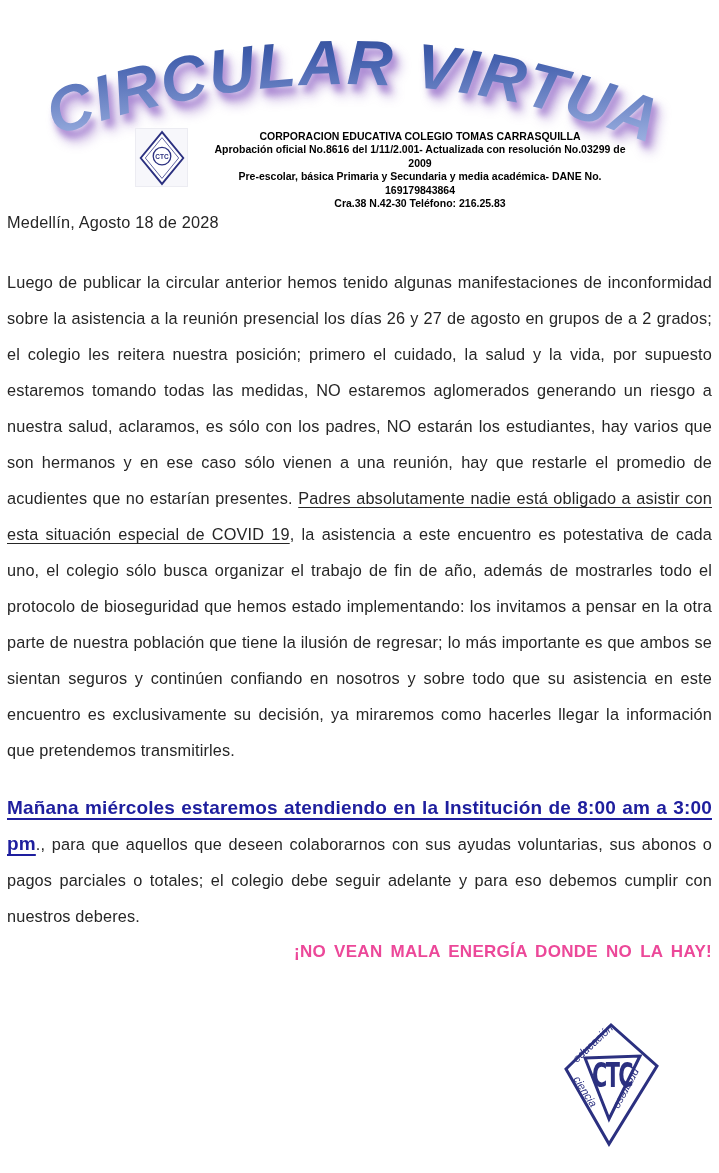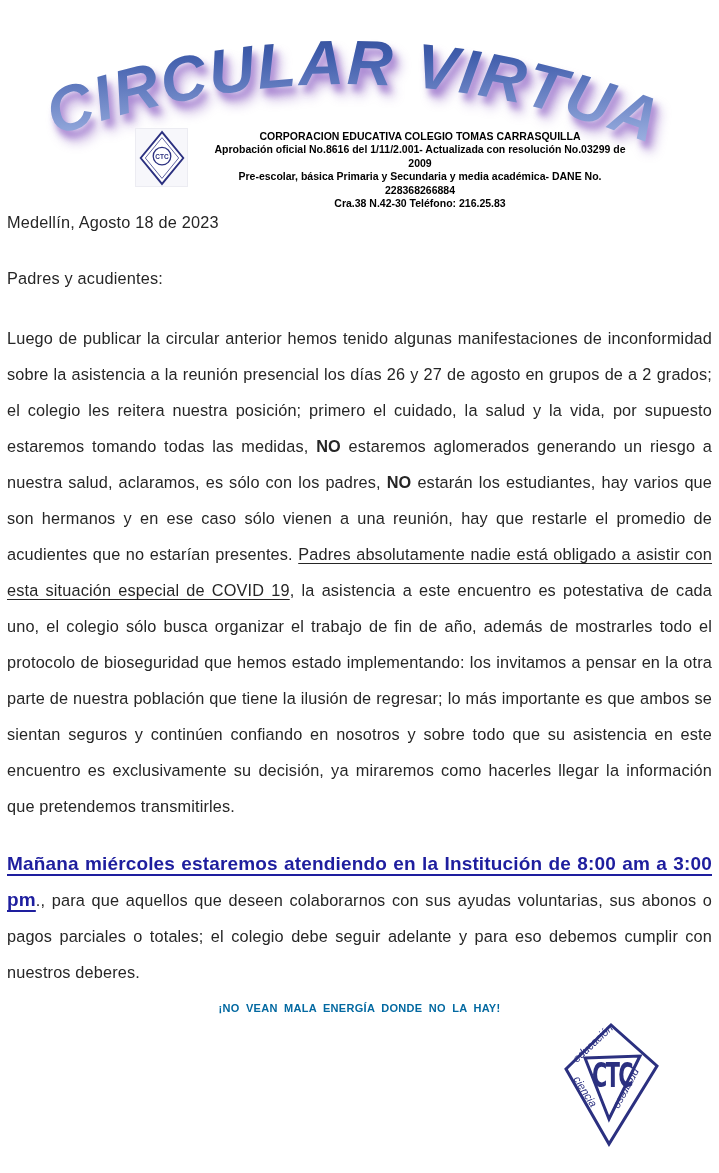--- a/index.html
+++ b/index.html
@@ -33,30 +33,30 @@
   .letter p{margin:0;}
   .date{font-size:16.3px;line-height:24px;letter-spacing:0.2px;}
   .salutation{margin-top:32px !important;font-size:16.3px;line-height:24px;letter-spacing:0.2px;}
   .para{
     font-size:16.3px;line-height:36px;text-align:justify;
     letter-spacing:0.15px;
   }
   .p1{margin-top:30px !important;}
   .p2{margin-top:26px !important;}
   .p3{margin-top:22px !important;}
-  .b{font-weight:bold;}
+  .b{font-weight:normal;}
   .u{text-decoration:underline;text-underline-offset:3px;}
   .lead{
     color:#1e1e9e;font-weight:bold;font-size:19px;
     text-decoration:underline;text-decoration-thickness:2px;text-underline-offset:4px;
   }
   .slogan{
     margin-top:4px !important;
-    font-size:11px;font-weight:bold;line-height:28px;color:#0369a1;
-    text-align:center;letter-spacing:0.3px;word-spacing:3px;
+    font-size:17px;font-weight:bold;line-height:28px;color:#ec4899;
+    text-align:right;letter-spacing:0.3px;word-spacing:3px;
   }
   
   .seal{position:absolute;left:562px;top:1022px;width:100px;height:126px;}
   .seal text{fill:#2b3080;}
   .seal-word{font-size:11px;font-style:italic;font-family:"Liberation Sans",sans-serif;}
   .seal-ctc{font-size:26px;font-weight:bold;font-family:"DejaVu Sans",sans-serif;letter-spacing:-2px;}
   .mini-ctc{font-size:7px;font-weight:bold;fill:#2b3080;}
 </style>
 </head>
 <body>
@@ -87,27 +87,26 @@
     <svg width="50" height="56" viewBox="0 0 54 60" aria-hidden="true">
       <polygon points="27,2 4,30 27,58 50,30" fill="#ffffff" stroke="#2b3080" stroke-width="2"></polygon>
       <polygon points="27,8 9,30 27,52 45,30" fill="none" stroke="#2b3080" stroke-width="0.8"></polygon>
       <circle cx="27" cy="28" r="9.5" fill="#ffffff" stroke="#2b3080" stroke-width="1.4"></circle>
       <text x="27" y="31" text-anchor="middle" class="mini-ctc">CTC</text>
     </svg>
   </div>
   <div class="header-text">
     <div>CORPORACION EDUCATIVA COLEGIO TOMAS CARRASQUILLA</div>
     <div>Aprobación oficial No.8616 del 1/11/2.001- Actualizada con resolución No.03299 de 2009</div>
-    <div>Pre-escolar, básica Primaria y Secundaria y media académica- DANE No. 228368266884</div>
+    <div>Pre-escolar, básica Primaria y Secundaria y media académica- DANE No. 169179843864</div>
     <div>Cra.38 N.42-30 Teléfono: 216.25.83</div>
   </div>
 
   <div class="letter">
-    <p class="date">Medellín,  Agosto 18 de 2023</p>
-    <p class="salutation">Padres y acudientes:</p>
+    <p class="date">Medellín,  Agosto 18 de 2028</p>
 
     <p class="para p1"><span>Luego de publicar la circular anterior hemos tenido algunas manifestaciones de inconformidad sobre la asistencia a la reunión presencial los días 26 y 27 de agosto en grupos de a 2 grados; el colegio les reitera nuestra posición; primero el cuidado, la salud y la vida,  por supuesto estaremos tomando todas las medidas, </span><span class="b">NO</span><span> estaremos aglomerados generando un riesgo a nuestra salud, aclaramos,  es sólo con  los padres, </span><span class="b">NO</span><span> estarán los estudiantes, hay varios que son hermanos y en ese caso sólo vienen  a una reunión, hay que restarle el promedio de acudientes que no estarían presentes. </span><span class="u">Padres absolutamente nadie está obligado a asistir con esta situación especial de COVID 19</span><span>, la asistencia a este encuentro  es potestativa de cada uno, el colegio sólo busca organizar el trabajo de fin de año, además de mostrarles todo el protocolo de bioseguridad que hemos estado implementando: los invitamos a pensar en  la otra parte de nuestra población que tiene la ilusión de regresar; lo más importante es que  ambos se sientan seguros y continúen  confiando en nosotros y sobre todo que su asistencia en este encuentro es exclusivamente su decisión, ya miraremos como hacerles llegar la información que pretendemos transmitirles.</span></p>
 
 
     <p class="para p3"><span class="lead">Mañana miércoles estaremos atendiendo en la Institución de 8:00 am a 3:00 pm</span><span>., para que aquellos que deseen colaborarnos con sus ayudas voluntarias, sus abonos o pagos parciales o totales; el colegio debe seguir adelante y para eso debemos cumplir con nuestros deberes.</span></p>
 
     <p class="slogan">¡NO VEAN MALA ENERGÍA DONDE NO LA HAY!</p>
 
   </div>
 

